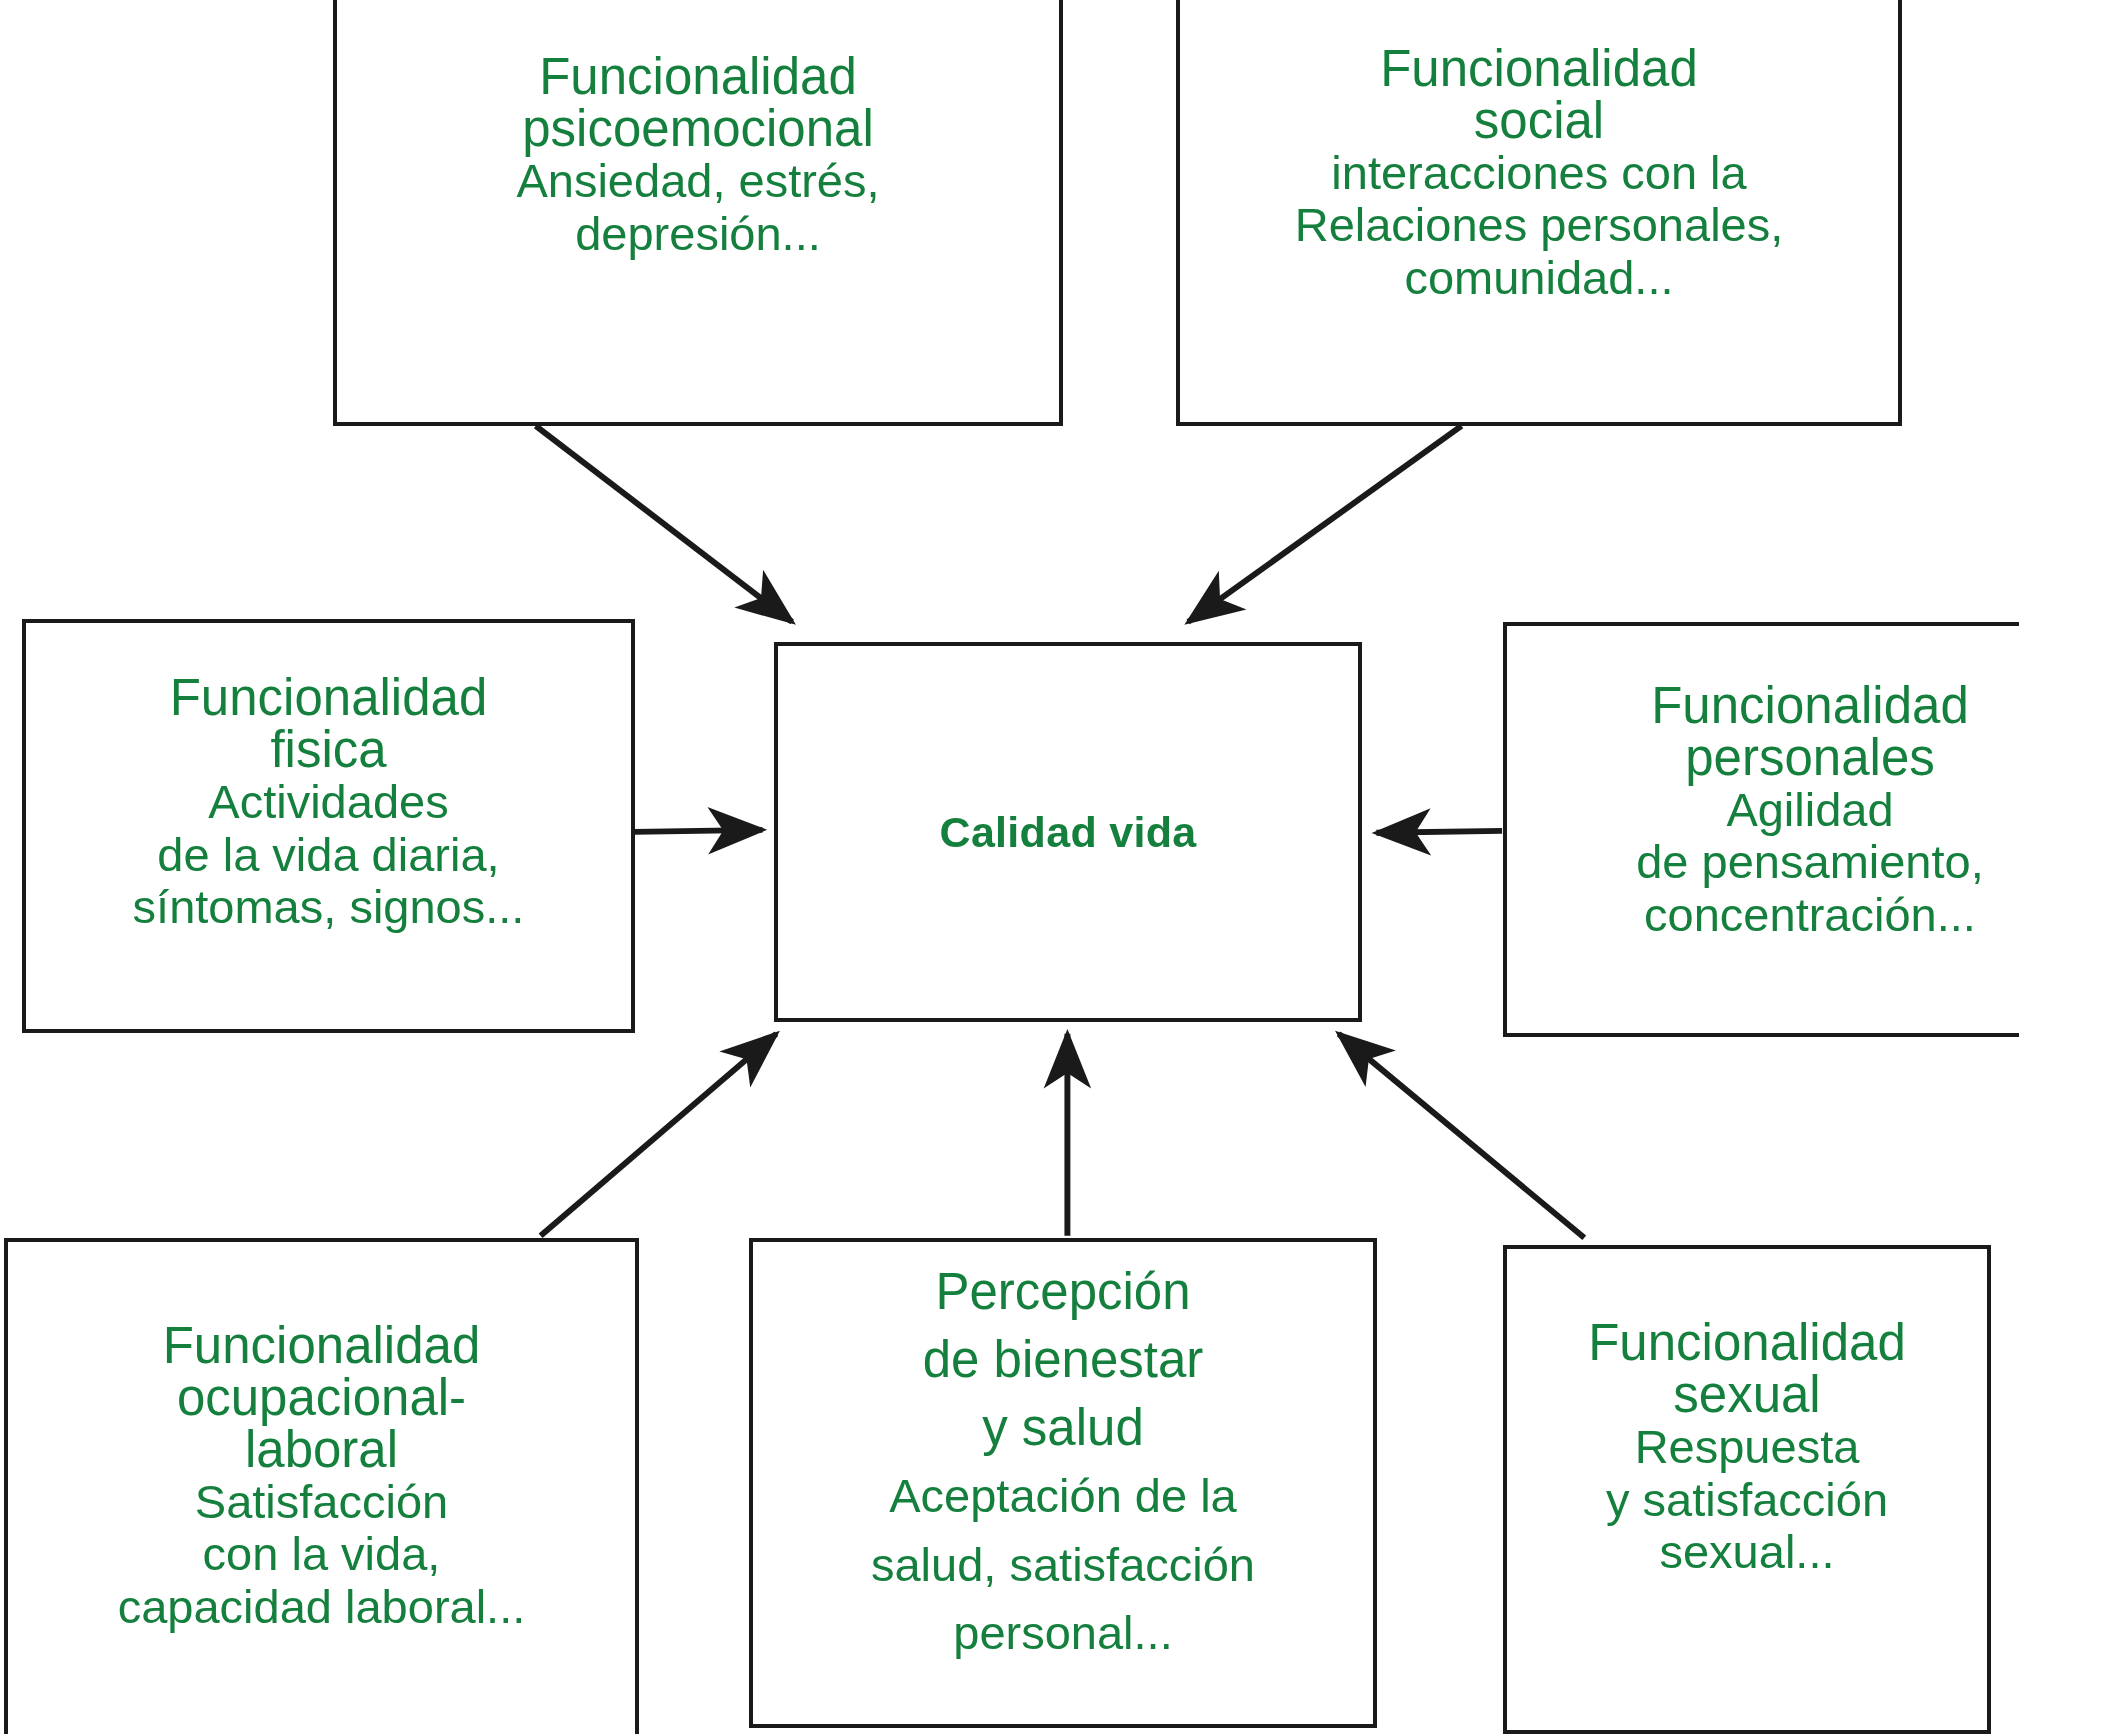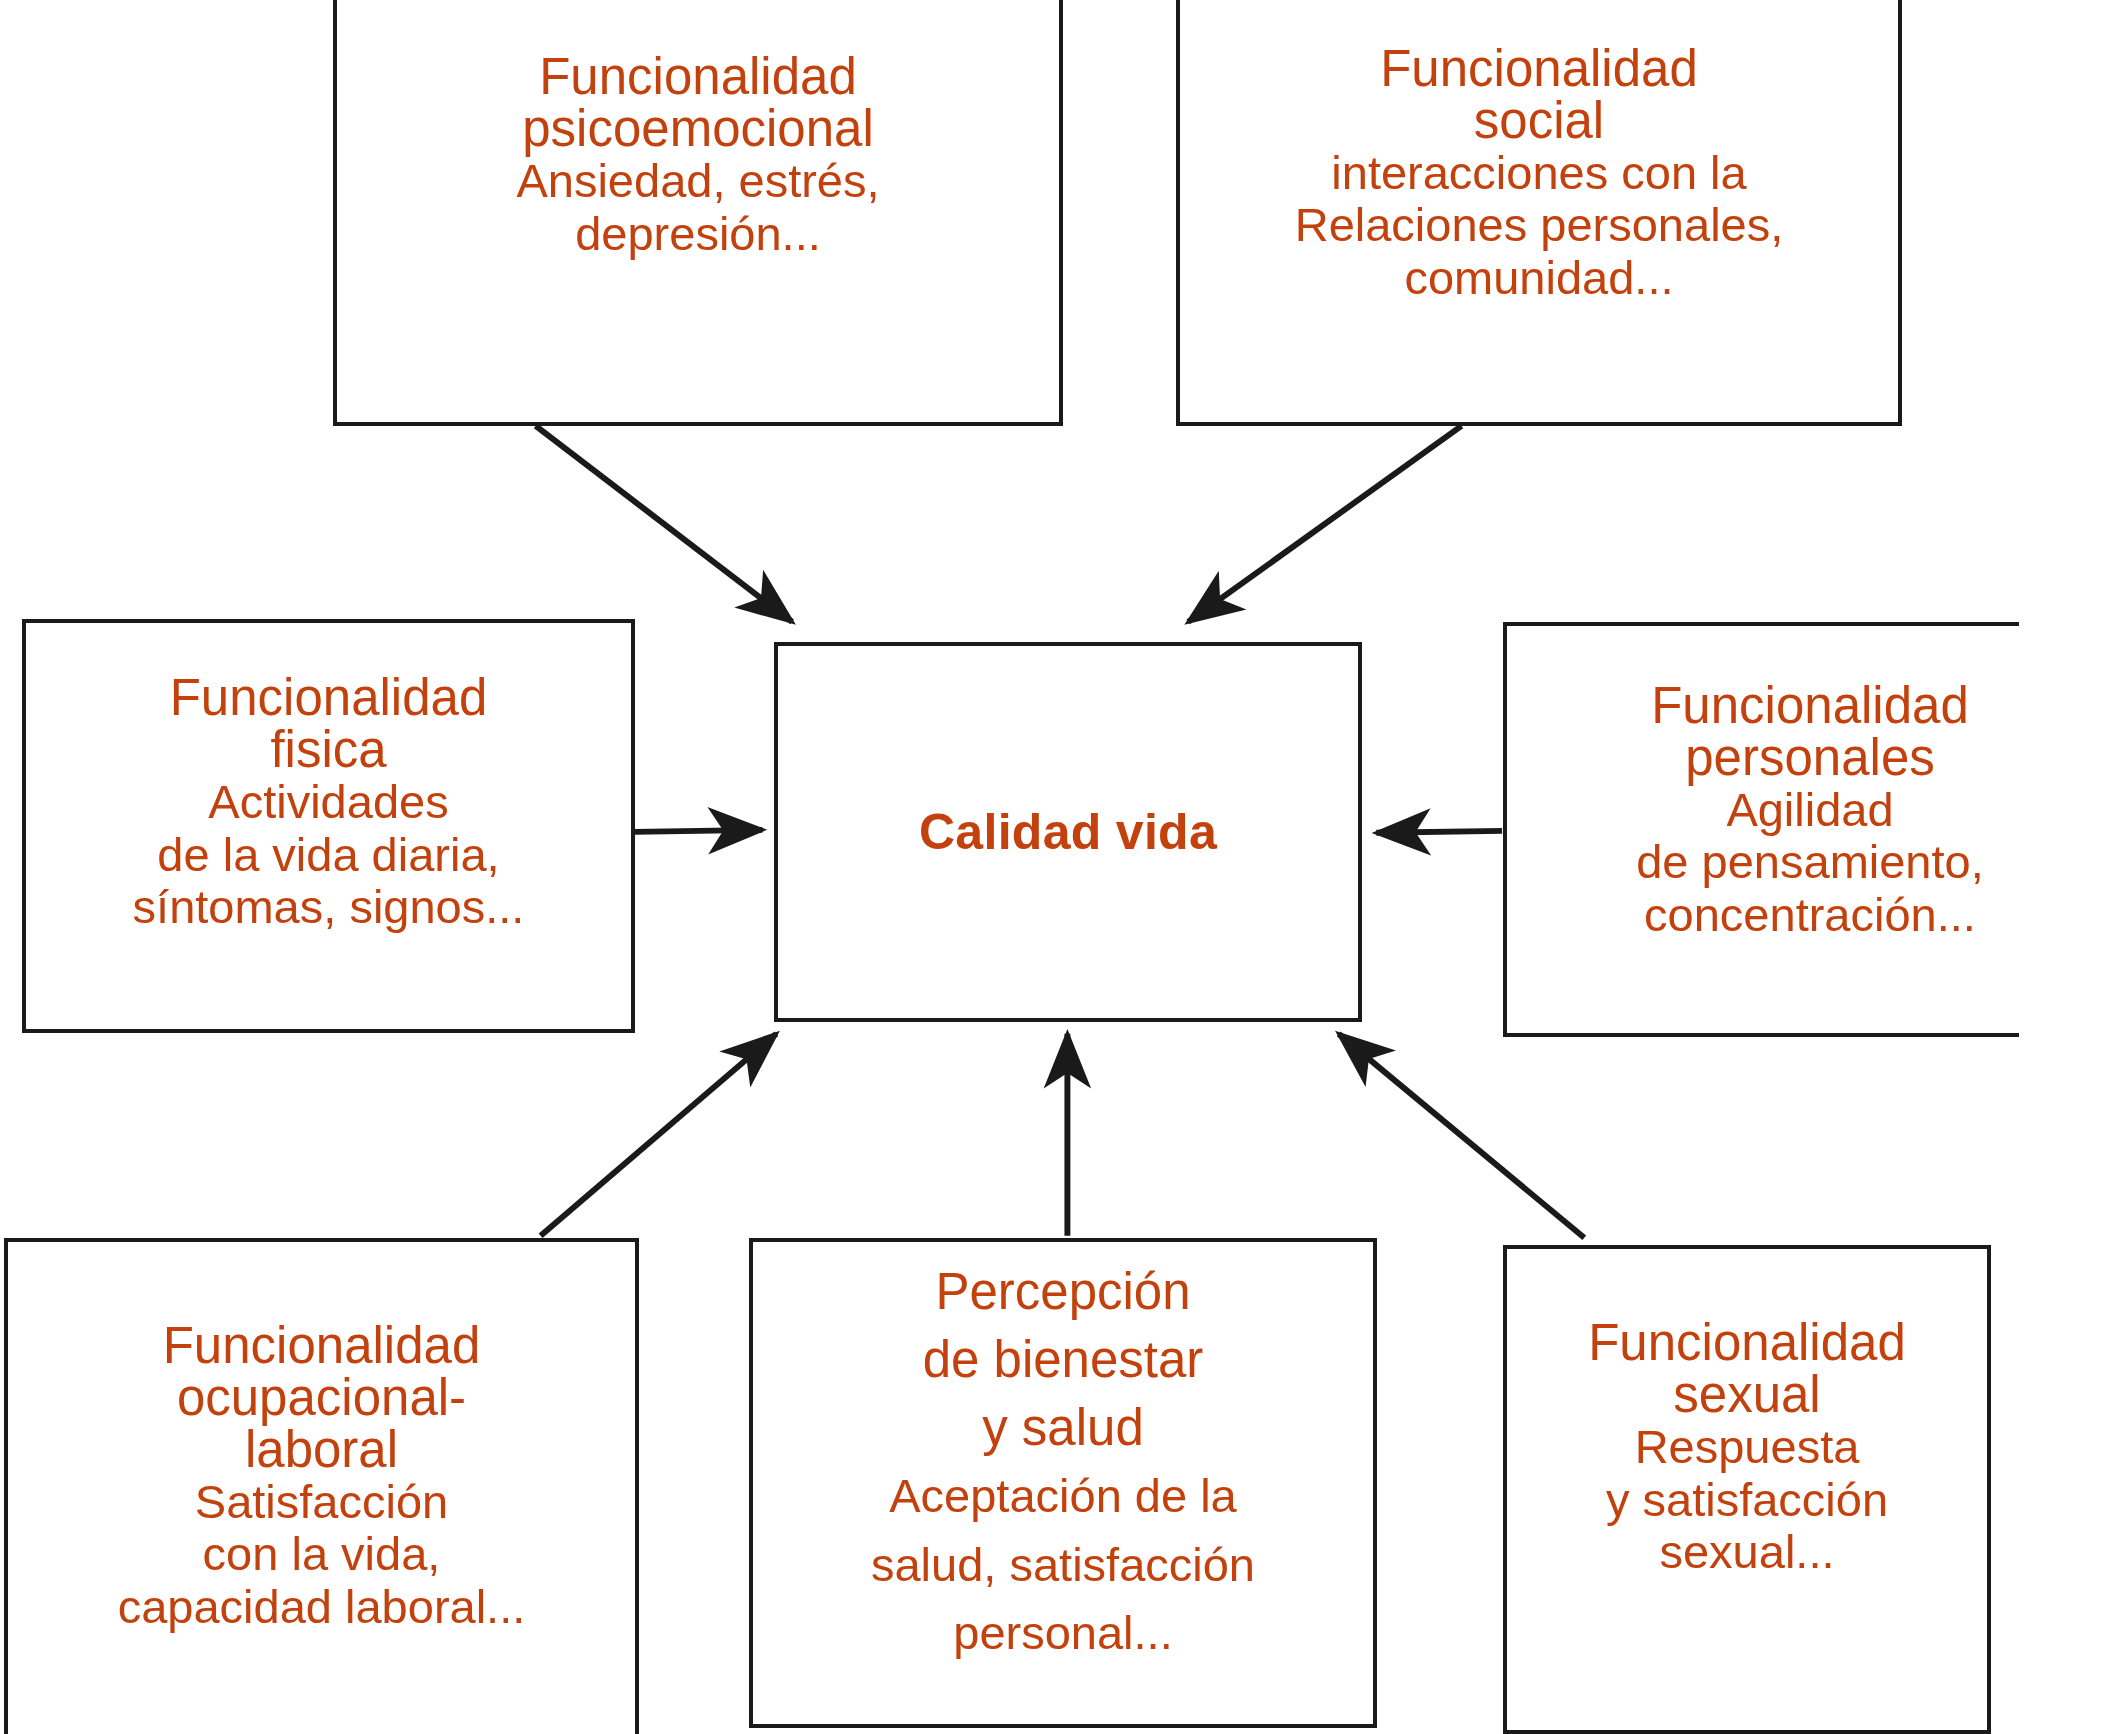--- a/index.html
+++ b/index.html
@@ -6,21 +6,21 @@
     margin: 0;
     padding: 0;
     background: #ffffff;
   }
   #canvas {
     position: relative;
     width: 2019px;
     height: 1735px;
     background: #ffffff;
     font-family: "Liberation Sans", sans-serif;
-    color: #c2410c;
+    color: #15803d;
     overflow: hidden;
   }
   .node {
     position: absolute;
     box-sizing: border-box;
     border: 4px solid #1a1a1a;
     background: #ffffff;
     display: flex;
     flex-direction: column;
     align-items: center;
@@ -37,21 +37,21 @@
     line-height: 1.02;
   }
   .desc-line {
     font-size: 47px;
     line-height: 1.12;
   }
   .center-node {
     justify-content: center;
   }
   .center-label {
-    font-size: 50px;
+    font-size: 43px;
     font-weight: bold;
     letter-spacing: 0.3px;
   }
   svg.edges {
     position: absolute;
     left: 0;
     top: 0;
     width: 2116px;
     height: 1735px;
     z-index: 1;

